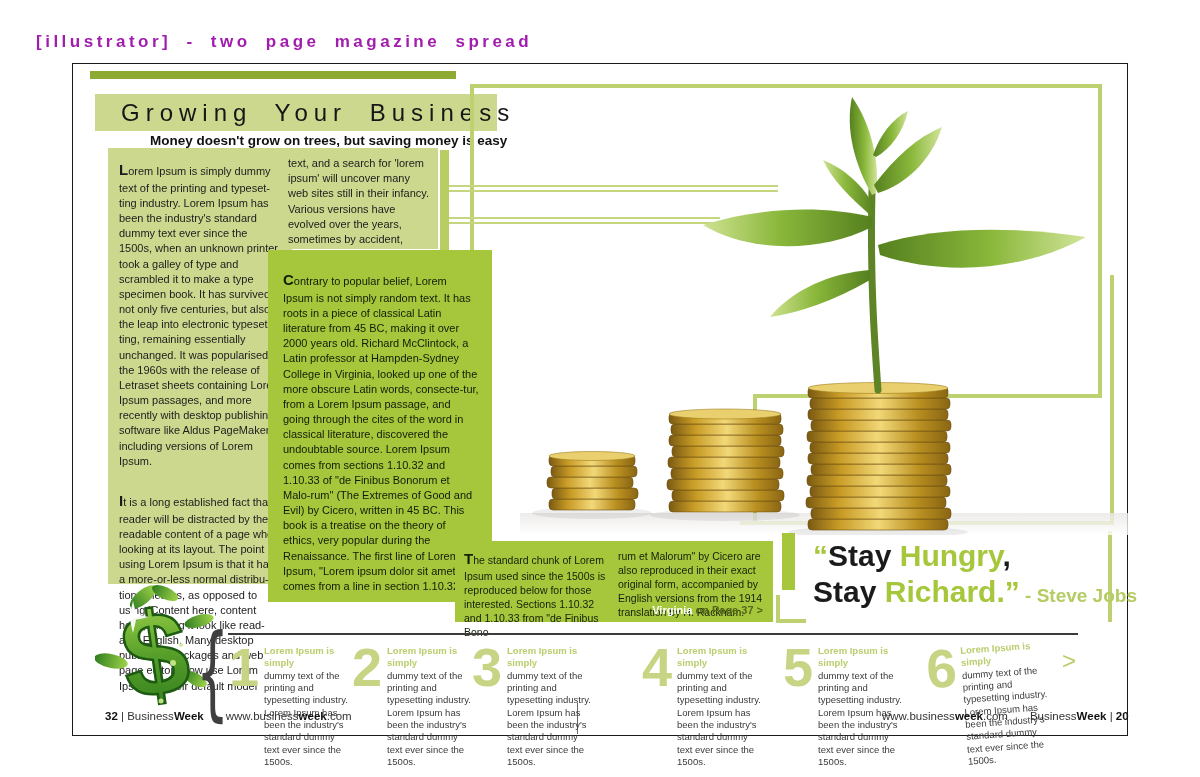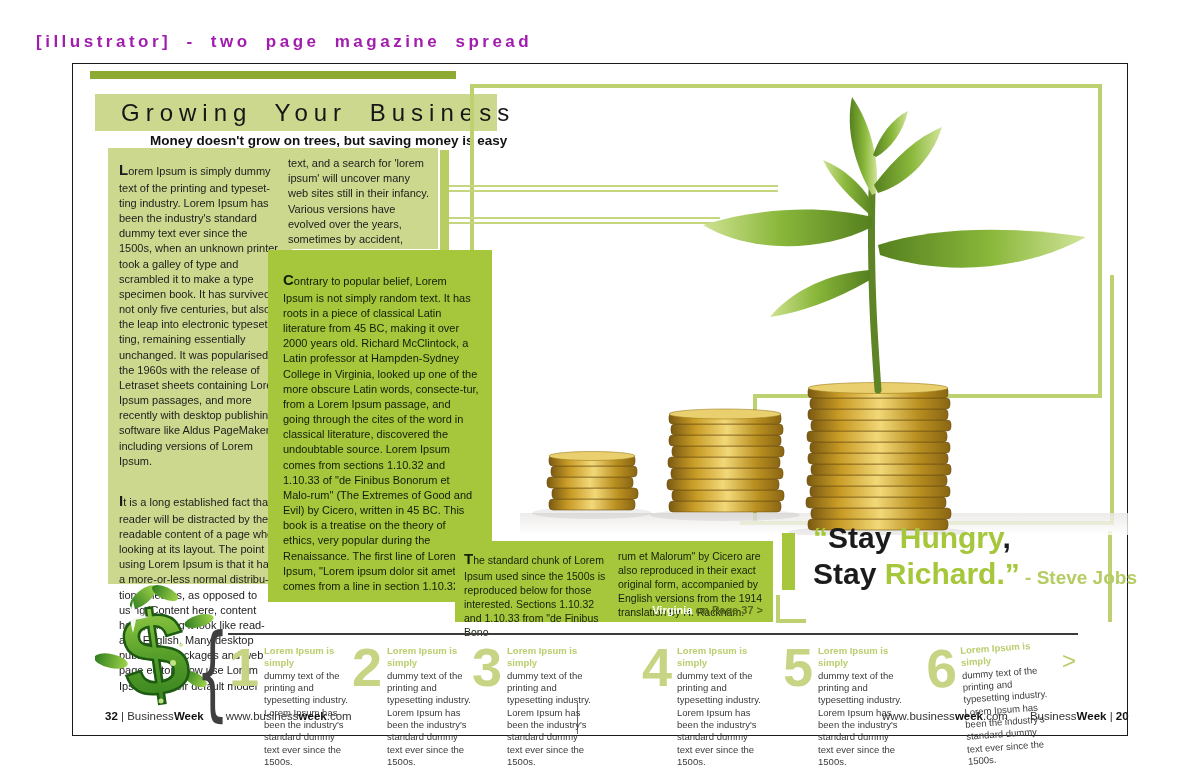--- a/index.html
+++ b/index.html
@@ -25,21 +25,21 @@
   .gl{background:#bed171;}
   .gl2{background:#c4d67e;}
   .solidbar{background:#b8cd62;}
   
   .standfirst{left:455px;top:541px;width:318px;height:81px;background:#a6c73c;}
   .sftext{font-size:10.5px;line-height:1.34;color:#15200a;}
   .continued{font-size:11px;color:#55671a;font-weight:bold;}
   .continued .cbold{color:#ffffff;font-weight:bold;}
   
   .quotebar{left:782px;top:533px;width:13px;height:57px;background:#a6c73c;}
-  .quote{left:813px;top:520px;font-size:30px;font-weight:bold;line-height:1.2;color:#1b1b1b;white-space:nowrap;}
+  .quote{left:813px;top:538px;font-size:30px;font-weight:bold;line-height:1.2;color:#1b1b1b;white-space:nowrap;}
   .qgreen{color:#a6c73c;}
   .qattr{font-size:19px;font-weight:bold;color:#b5cc63;}
   
   .item{display:flex;width:122px;}
   .itemnum{font-size:54px;font-weight:bold;color:#c6d483;line-height:0.85;margin-right:5px;}
   .itemtext{font-size:9.5px;line-height:1.3;color:#3a3a3a;width:106px;}
   .itemlead{color:#b9cd6d;font-weight:bold;}
   .rule{left:228px;top:633px;width:850px;height:2px;background:#3c3c3c;}
   .brace{left:196px;top:626px;font-family:"DejaVu Sans",sans-serif;font-size:104px;color:#3f3f3f;
          transform:scale(0.5,1.0);transform-origin:left top;line-height:0.9;}

